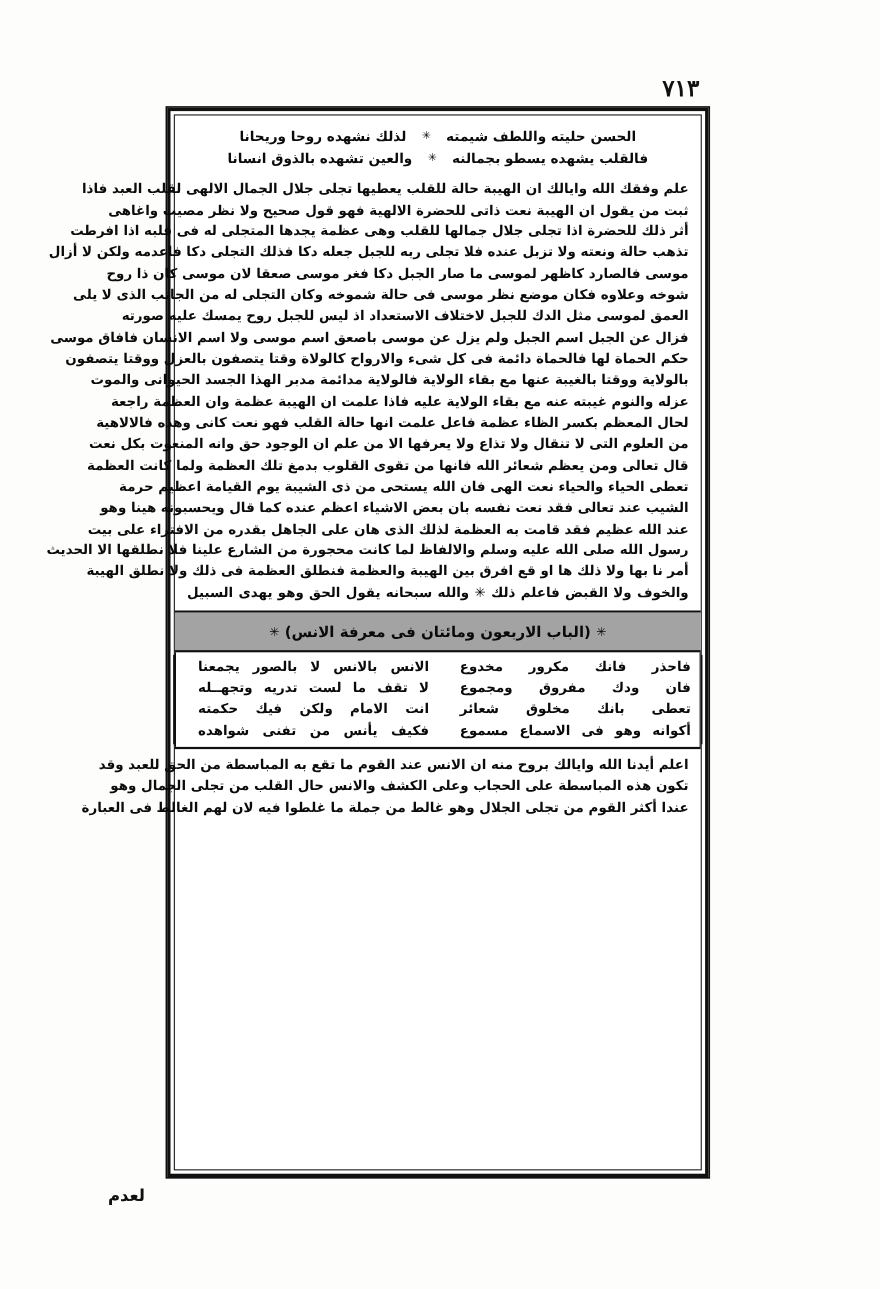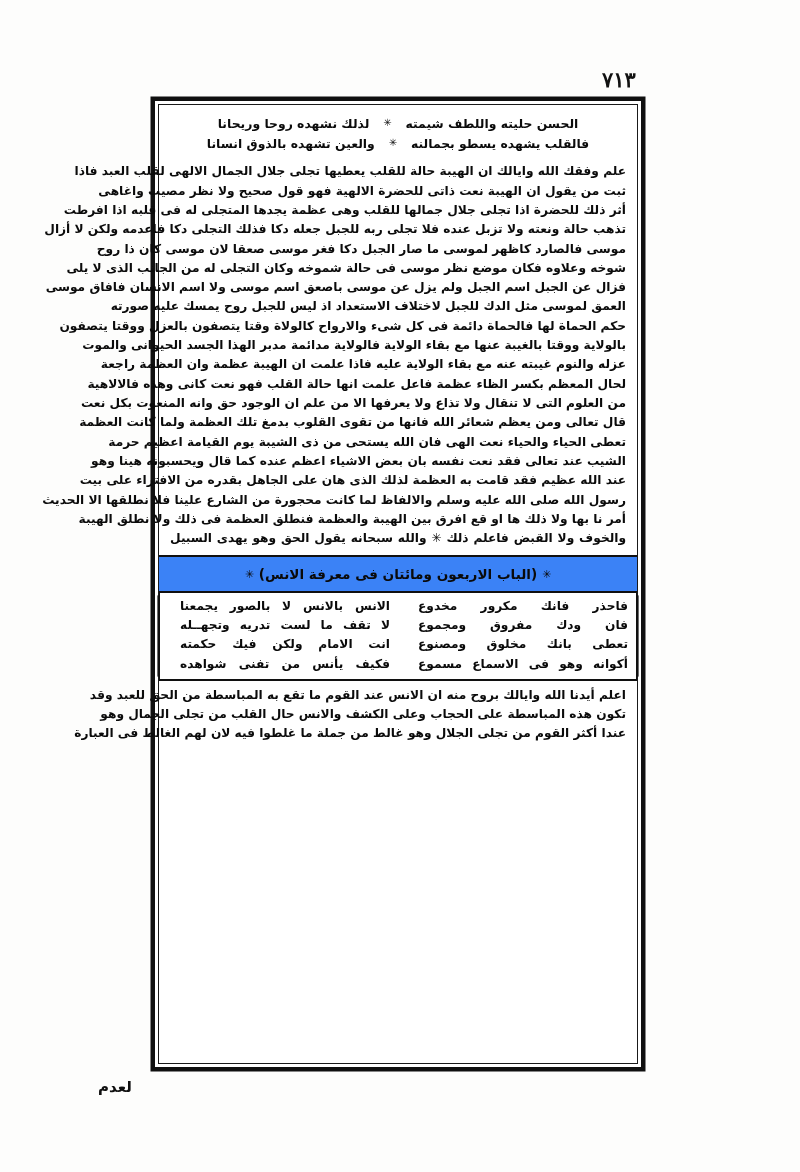--- a/index.html
+++ b/index.html
@@ -108,21 +108,21 @@
   .rule {
     height: 0;
     border-top: 2.5px solid #101010;
     margin: 0;
   }
 
   
   .chapter-band {
     text-align: center;
     padding: 7px 0 8px 0;
-    background: #3b82f6;
+    background: #a3a3a3;
   }
   .chapter-title {
     font-size: 13.6px;
     font-weight: 700;
     letter-spacing: -0.2px;
     color: #0a0a0a;
     white-space: nowrap;
     direction: rtl;
   }
   .star { font-size: 11px; vertical-align: 1px; }
@@ -207,22 +207,22 @@
 
       </div>
 
       <div class="prose ar">
         <span class="line">علم وفقك الله وايالك ان الهيبة حالة للقلب يعطيها تجلى جلال الجمال الالهى لقلب العبد فاذا</span>
         <span class="line">ثبت من يقول ان الهيبة نعت ذاتى للحضرة الالهية فهو قول صحيح ولا نظر مصيب واغاهى</span>
         <span class="line">أثر ذلك للحضرة اذا تجلى جلال جمالها للقلب وهى عظمة يجدها المتجلى له فى قلبه اذا افرطت</span>
         <span class="line">تذهب حالة ونعته ولا تزبل عنده فلا تجلى ربه للجبل جعله دكا فذلك التجلى دكا فاعدمه ولكن لا أزال</span>
         <span class="line">موسى فالصارد كاظهر لموسى ما صار الجبل دكا فغر موسى صعقا لان موسى كان ذا روح</span>
         <span class="line">شوخه وعلاوه فكان موضع نظر موسى فى حالة شموخه وكان التجلى له من الجانب الذى لا يلى</span>
+        <span class="line">العمق لموسى مثل الدك للجبل لاختلاف الاستعداد اذ ليس للجبل روح يمسك عليه صورته</span>
         <span class="line">فزال عن الجبل اسم الجبل ولم يزل عن موسى باصعق اسم موسى ولا اسم الانسان فافاق موسى</span>
-        <span class="line">العمق لموسى مثل الدك للجبل لاختلاف الاستعداد اذ ليس للجبل روح يمسك عليه صورته</span>
         <span class="line">حكم الحماة لها فالحماة دائمة فى كل شىء والارواح كالولاة وقتا يتصفون بالعزل ووقتا يتصفون</span>
         <span class="line">بالولاية ووقتا بالغيبة عنها مع بقاء الولاية فالولاية مدائمة مدبر الهذا الجسد الحيوانى والموت</span>
         <span class="line">عزله والنوم غيبته عنه مع بقاء الولاية عليه فاذا علمت ان الهيبة عظمة وان العظمة راجعة</span>
         <span class="line">لحال المعظم بكسر الظاء عظمة فاعل علمت انها حالة القلب فهو نعت كانى وهذه فالالاهية</span>
         <span class="line">من العلوم التى لا تنقال ولا تذاع ولا يعرفها الا من علم ان الوجود حق وانه المنعوت بكل نعت</span>
         <span class="line">قال تعالى ومن يعظم شعائر الله فانها من تقوى القلوب بدمغ تلك العظمة ولما كانت العظمة</span>
         <span class="line">تعطى الحياء والحياء نعت الهى فان الله يستحى من ذى الشيبة يوم القيامة اعظيم حرمة</span>
         <span class="line">الشيب عند تعالى فقد نعت نفسه بان بعض الاشياء اعظم عنده كما قال ويحسبونه هينا وهو</span>
         <span class="line">عند الله عظيم فقد قامت به العظمة لذلك الذى هان على الجاهل بقدره من الافتراء على بيت</span>
         <span class="line">رسول الله صلى الله عليه وسلم والالفاظ لما كانت محجورة من الشارع علينا فلا نطلقها الا الحديث</span>
@@ -238,21 +238,21 @@
           <span>(الباب الاربعون ومائتان فى معرفة الانس)</span>
           <span class="star">✳</span>
         </span>
       </div>
 
       <div class="verse-table">
 
         <div class="vcol left">
           <span class="vline">فاحذر فانك مكرور مخدوع</span>
           <span class="vline">فان ودك مفروق ومجموع</span>
-          <span class="vline">تعطى بانك مخلوق ومصنوع</span>
+          <span class="vline">تعطى بانك مخلوق شعائر</span>
           <span class="vline">أكوانه وهو فى الاسماع مسموع</span>
         </div>
 
         <div class="vcol right">
           <span class="vline">الانس بالانس لا بالصور يجمعنا</span>
           <span class="vline">لا تقف ما لست تدريه وتجهــله</span>
           <span class="vline">انت الامام ولكن فيك حكمته</span>
           <span class="vline">فكيف يأنس من تفنى شواهده</span>
         </div>
 

